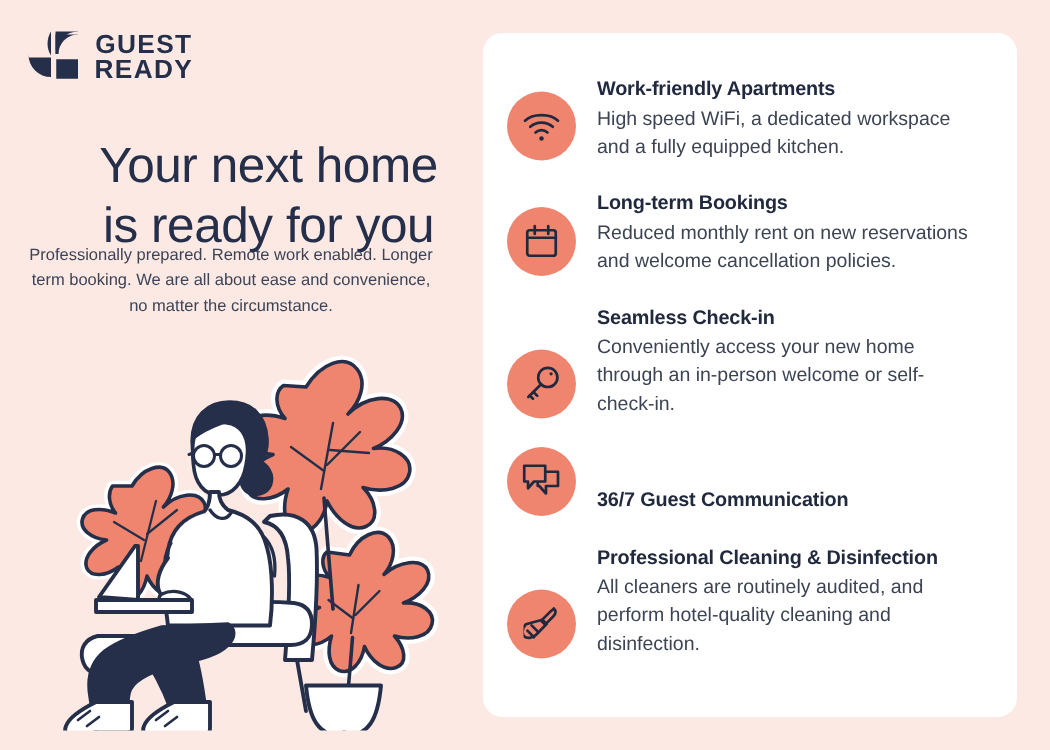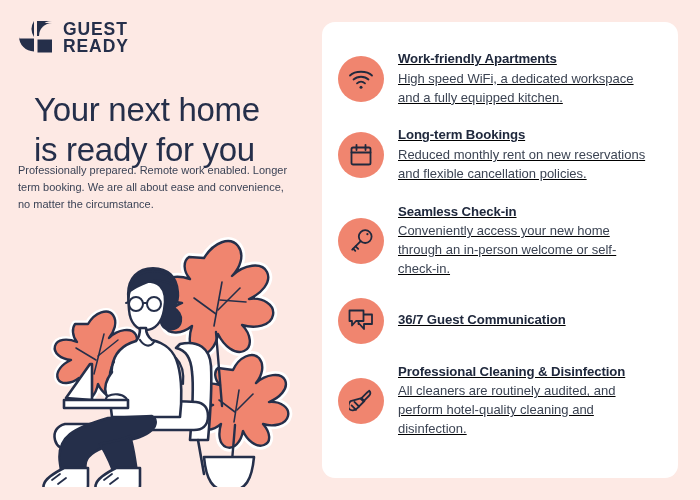--- a/index.html
+++ b/index.html
@@ -18,21 +18,21 @@
     position: relative;
     width: 700px;
     height: 500px;
     background: #fde9e4;
   }
 
   
   .left-col {
     position: absolute;
     left: 0; top: 0;
-    width: 320px; height: 496px;
+    width: 320px; height: 496px; text-align: center;
   }
   .brand-logo {
     position: absolute;
     left: 18px; top: 20px;
     display: flex;
     align-items: center;
     gap: 9px;
   }
   .logo-mark { width: 36px; height: 36px; display: block; }
   .logo-words {
@@ -86,23 +86,22 @@
     box-sizing: border-box;
     padding: 26px 14px 20px 16px;
   }
   .feature-list {
     display: flex;
     flex-direction: column;
     gap: 17px;
   }
   .feature-item {
     display: flex;
-    align-items: center;
+    align-items: flex-end;
     gap: 14px;
-    text-decoration: underline;
   }
   .feature-icon {
     flex: 0 0 auto;
     width: 46px; height: 46px;
     border-radius: 50%;
     background: #f0856f;
     display: flex;
     align-items: center;
     justify-content: center;
     margin-top: 2px;
@@ -276,21 +275,21 @@
             <g fill="none" stroke="#20293d" stroke-width="1.8" stroke-linecap="round" stroke-linejoin="round">
               <rect x="2.5" y="4.5" width="19" height="17" rx="1.6"></rect>
               <path d="M2.5 9.5 L21.5 9.5"></path>
               <path d="M7.5 1.8 L7.5 7"></path>
               <path d="M16.5 1.8 L16.5 7"></path>
             </g>
           </svg>
         </div>
         <div class="feature-text">
           <p class="feature-title">Long-term Bookings</p>
-          <p class="feature-desc">Reduced monthly rent on new reservations and flexible cancellation policies.</p>
+          <p class="feature-desc">Reduced monthly rent on new reservations and welcome cancellation policies.</p>
         </div>
       </div>
 
       <div class="feature-item">
         <div class="feature-icon">
           <svg width="25" height="25" viewBox="0 0 25 25">
             <g fill="none" stroke="#20293d" stroke-width="1.8" stroke-linecap="round" stroke-linejoin="round">
               <circle cx="16.2" cy="8.6" r="6.4"></circle>
               <circle cx="18.4" cy="6.2" r="1.1" fill="#20293d" stroke="none"></circle>
               <path d="M11.7 13.2 L3.2 21.7"></path>

